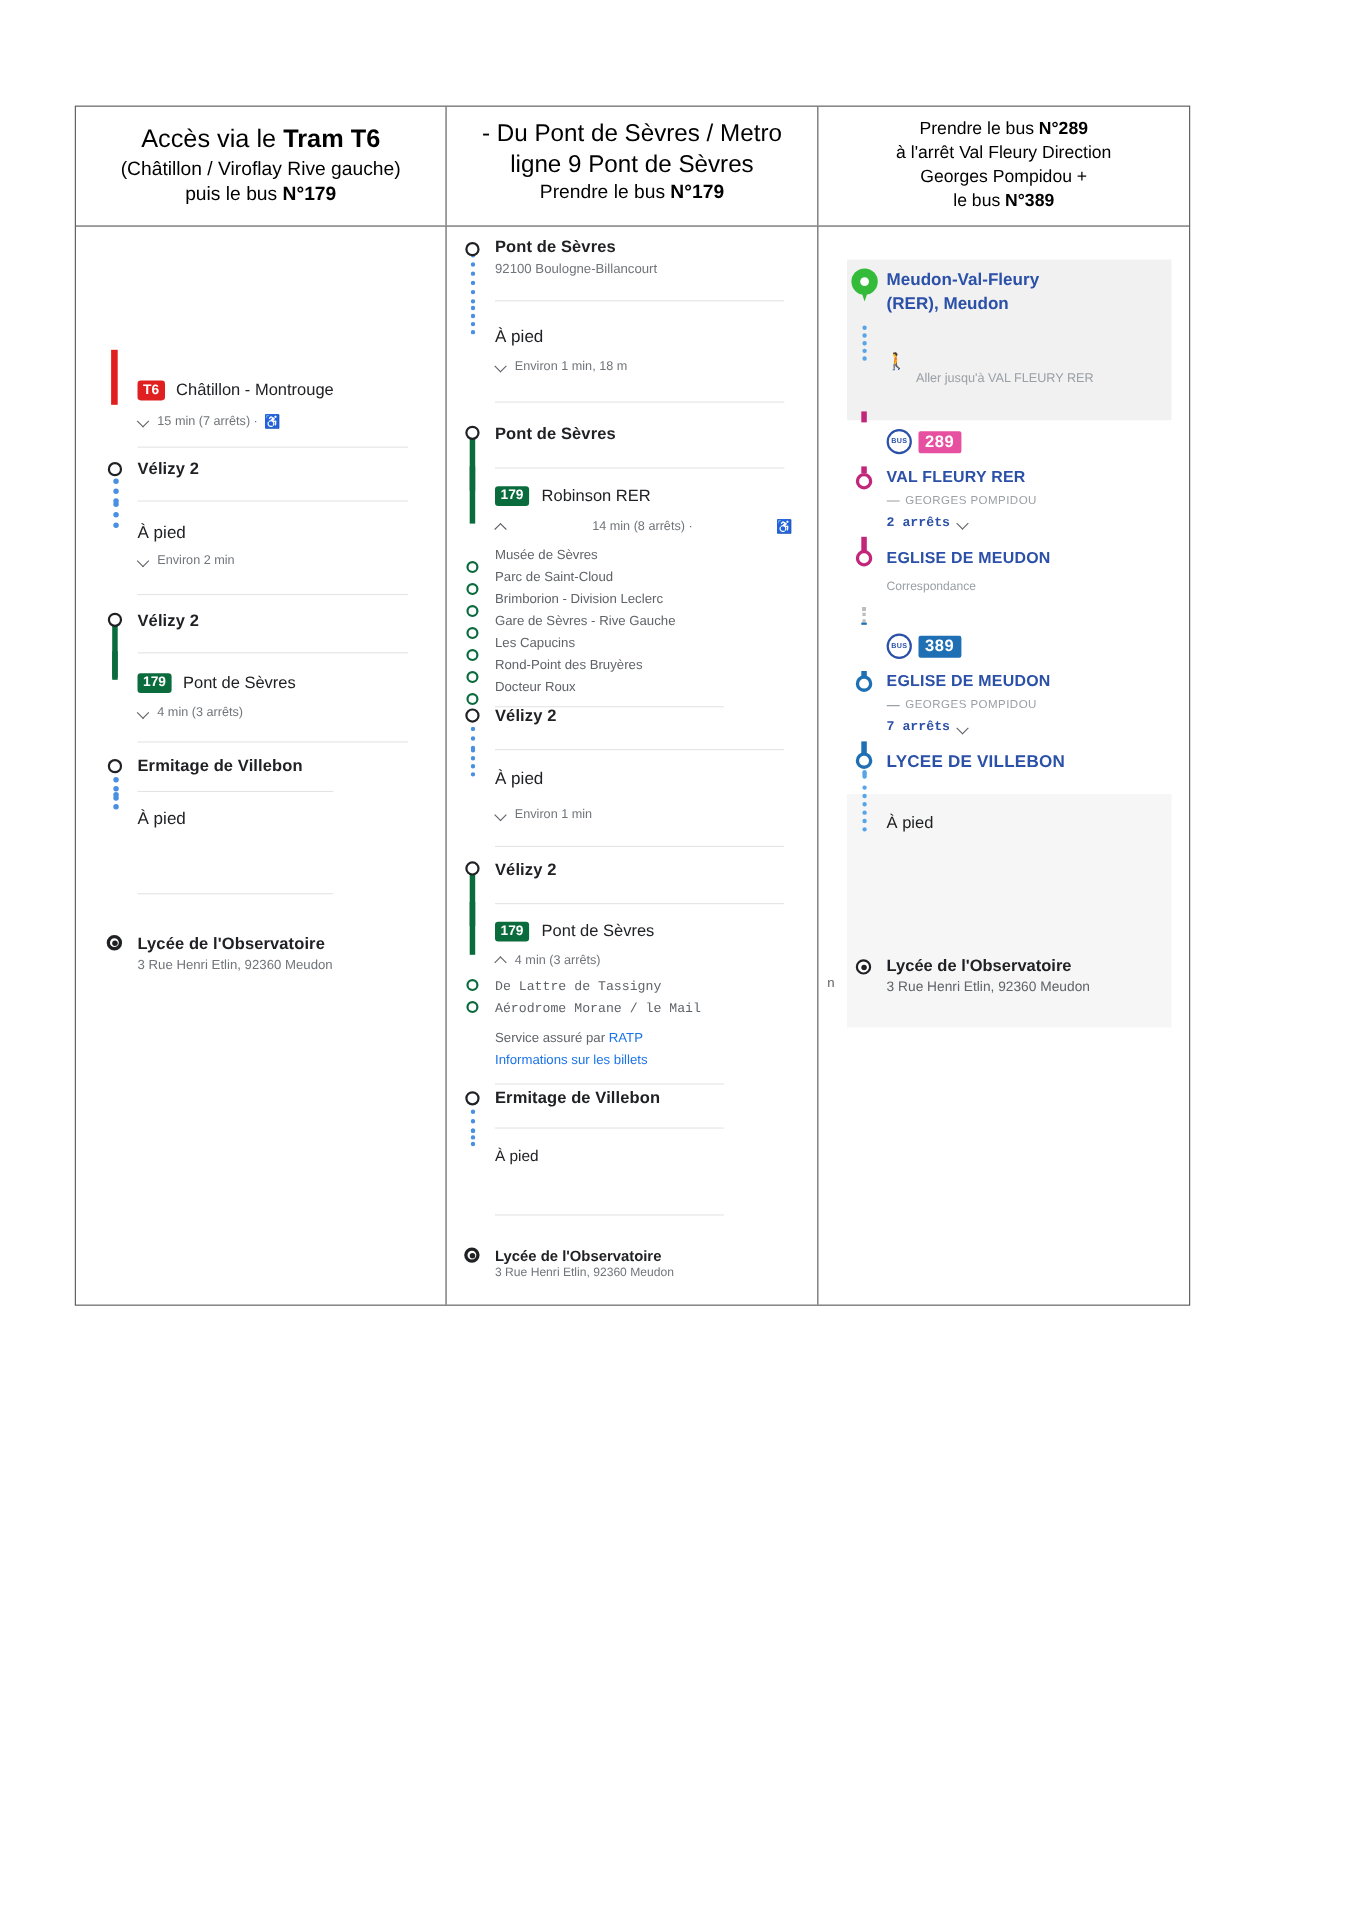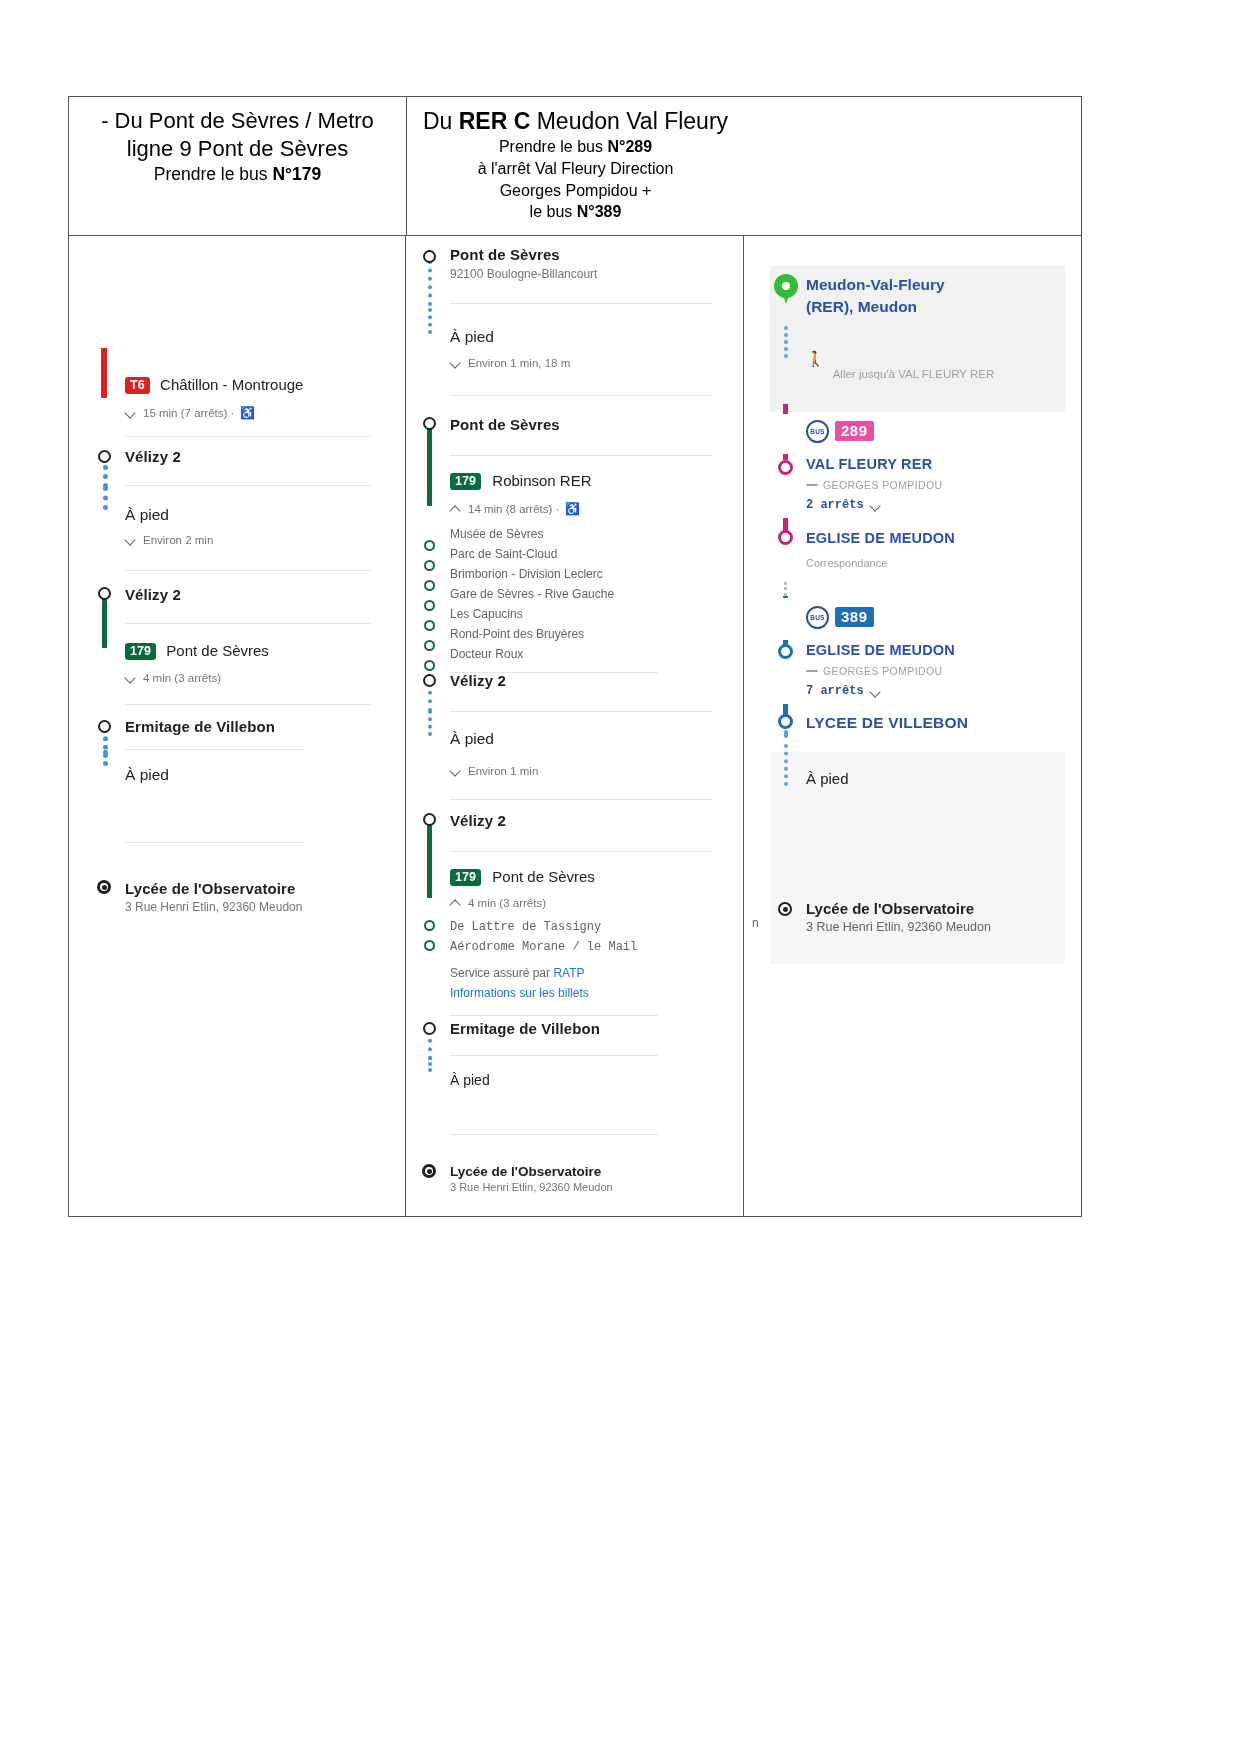--- a/index.html
+++ b/index.html
@@ -93,28 +93,32 @@
   .stray-n{position:absolute;font-size:12px;color:#5f6368;}
 </style>
 </head>
 <body>
 
 <div class="page">
   <div class="table">
 
     <div class="thead">
 
+      <div class="th c1">
+        <div class="h-big"><span>Accès via le </span><b>Tram T6</b></div>
+        <div class="h-sub">(Châtillon / Viroflay Rive gauche)</div>
+        <div class="h-sub"><span>puis le bus </span><b>N°179</b></div>
+      </div>
 
       <div class="th c2">
         <div class="h-big l2">- Du Pont de Sèvres / Metro ligne 9 Pont de Sèvres</div>
         <div class="h-sub"><span>Prendre le bus </span><b>N°179</b></div>
       </div>
 
       <div class="th c3">
-        <div class="h-big"><span>Du </span><b>RER C</b><span> Meudon Val Fleury</span></div>
         <div class="h-sub2"><span>Prendre le bus </span><b>N°289</b></div>
         <div class="h-sub2">à l'arrêt Val Fleury Direction</div>
         <div class="h-sub2">Georges Pompidou +</div>
         <div class="h-sub2"><span>le bus </span><b>N°389</b></div>
       </div>
     </div>
 
     <div class="tbody">
 
       <div class="td c1">
@@ -274,21 +278,21 @@
               <div class="node small" style="top:128px;"></div>
               <div class="node small" style="top:148px;"></div>
               <div class="node small" style="top:168px;"></div>
               <div class="node small" style="top:188px;"></div>
             </div>
             <div class="content">
               <div>
                 <span class="line-badge b-green">179</span>
                 <span class="line-title" style="margin-left:7px;">Robinson RER</span>
               </div>
-              <div class="meta" style="margin-top:12px;">
+              <div class="meta" style="margin-top:12px;justify-content:space-between;">
                 <span class="chev up"></span>
                 <span>14 min (8 arrêts) ·</span>
                 <span class="wc">♿</span>
               </div>
               <div style="margin-top:8px;">
                 <div class="stop">Musée de Sèvres</div>
                 <div class="stop">Parc de Saint-Cloud</div>
                 <div class="stop">Brimborion - Division Leclerc</div>
                 <div class="stop">Gare de Sèvres - Rive Gauche</div>
                 <div class="stop">Les Capucins</div>

